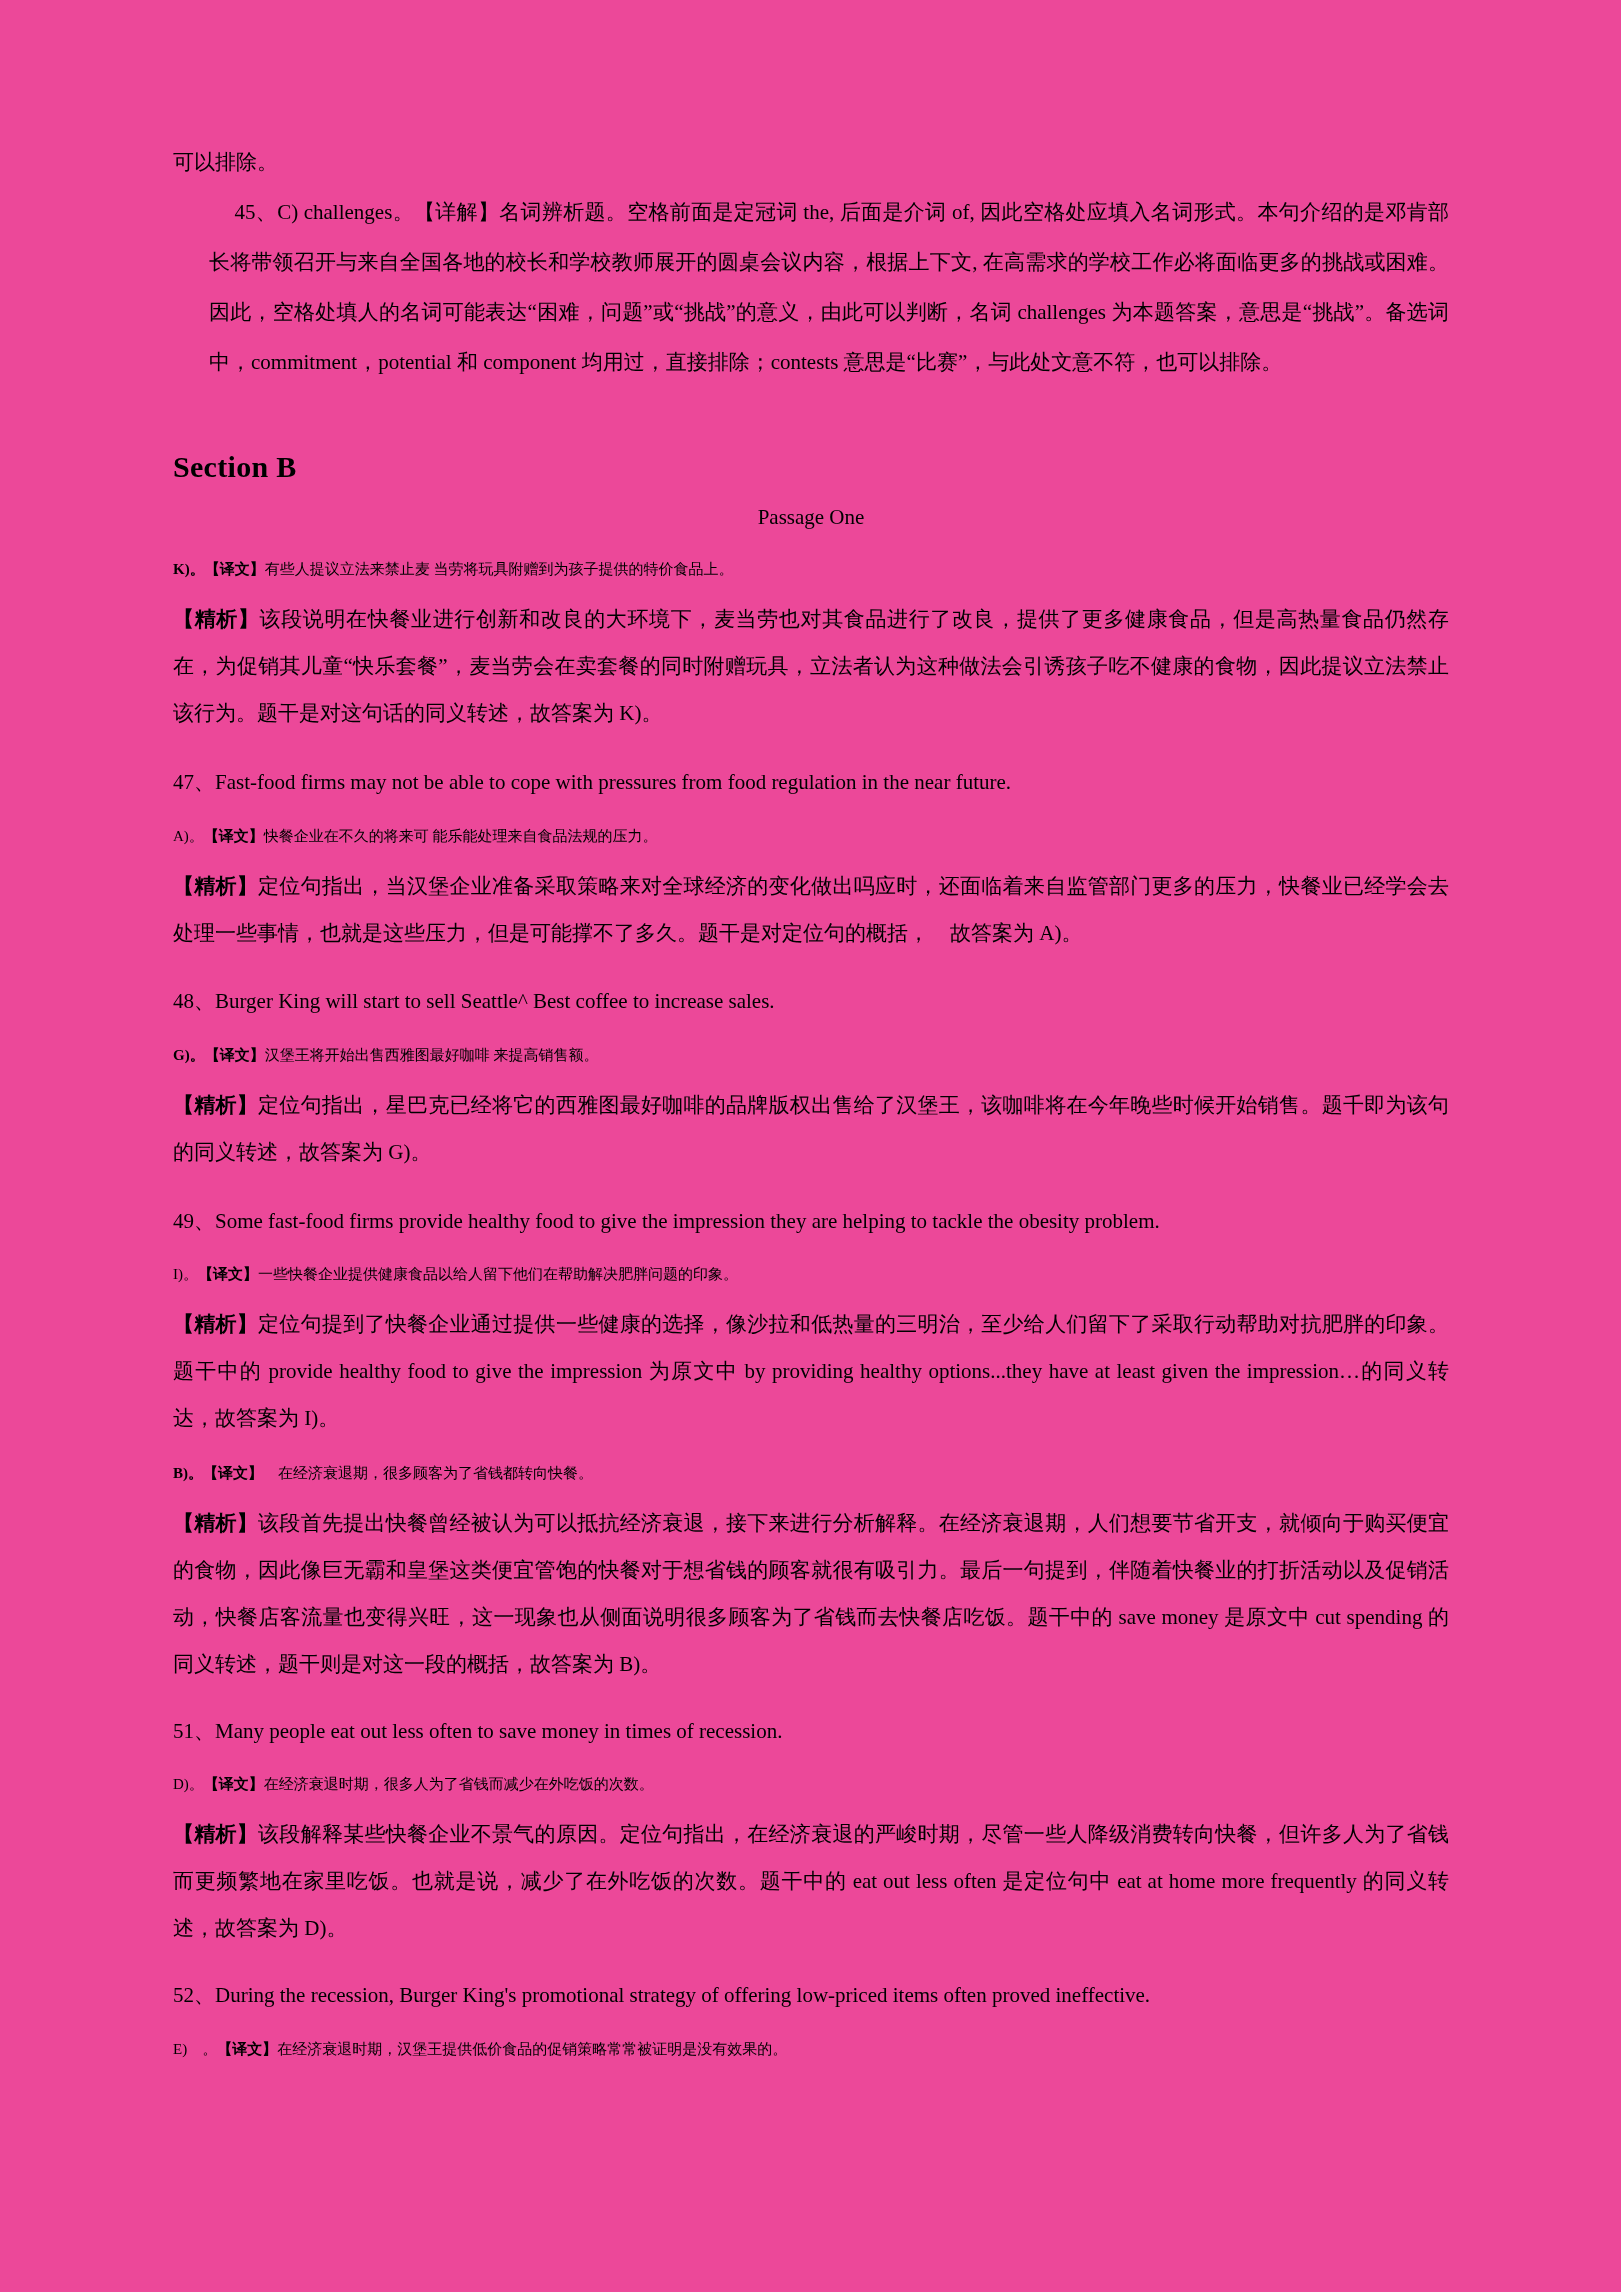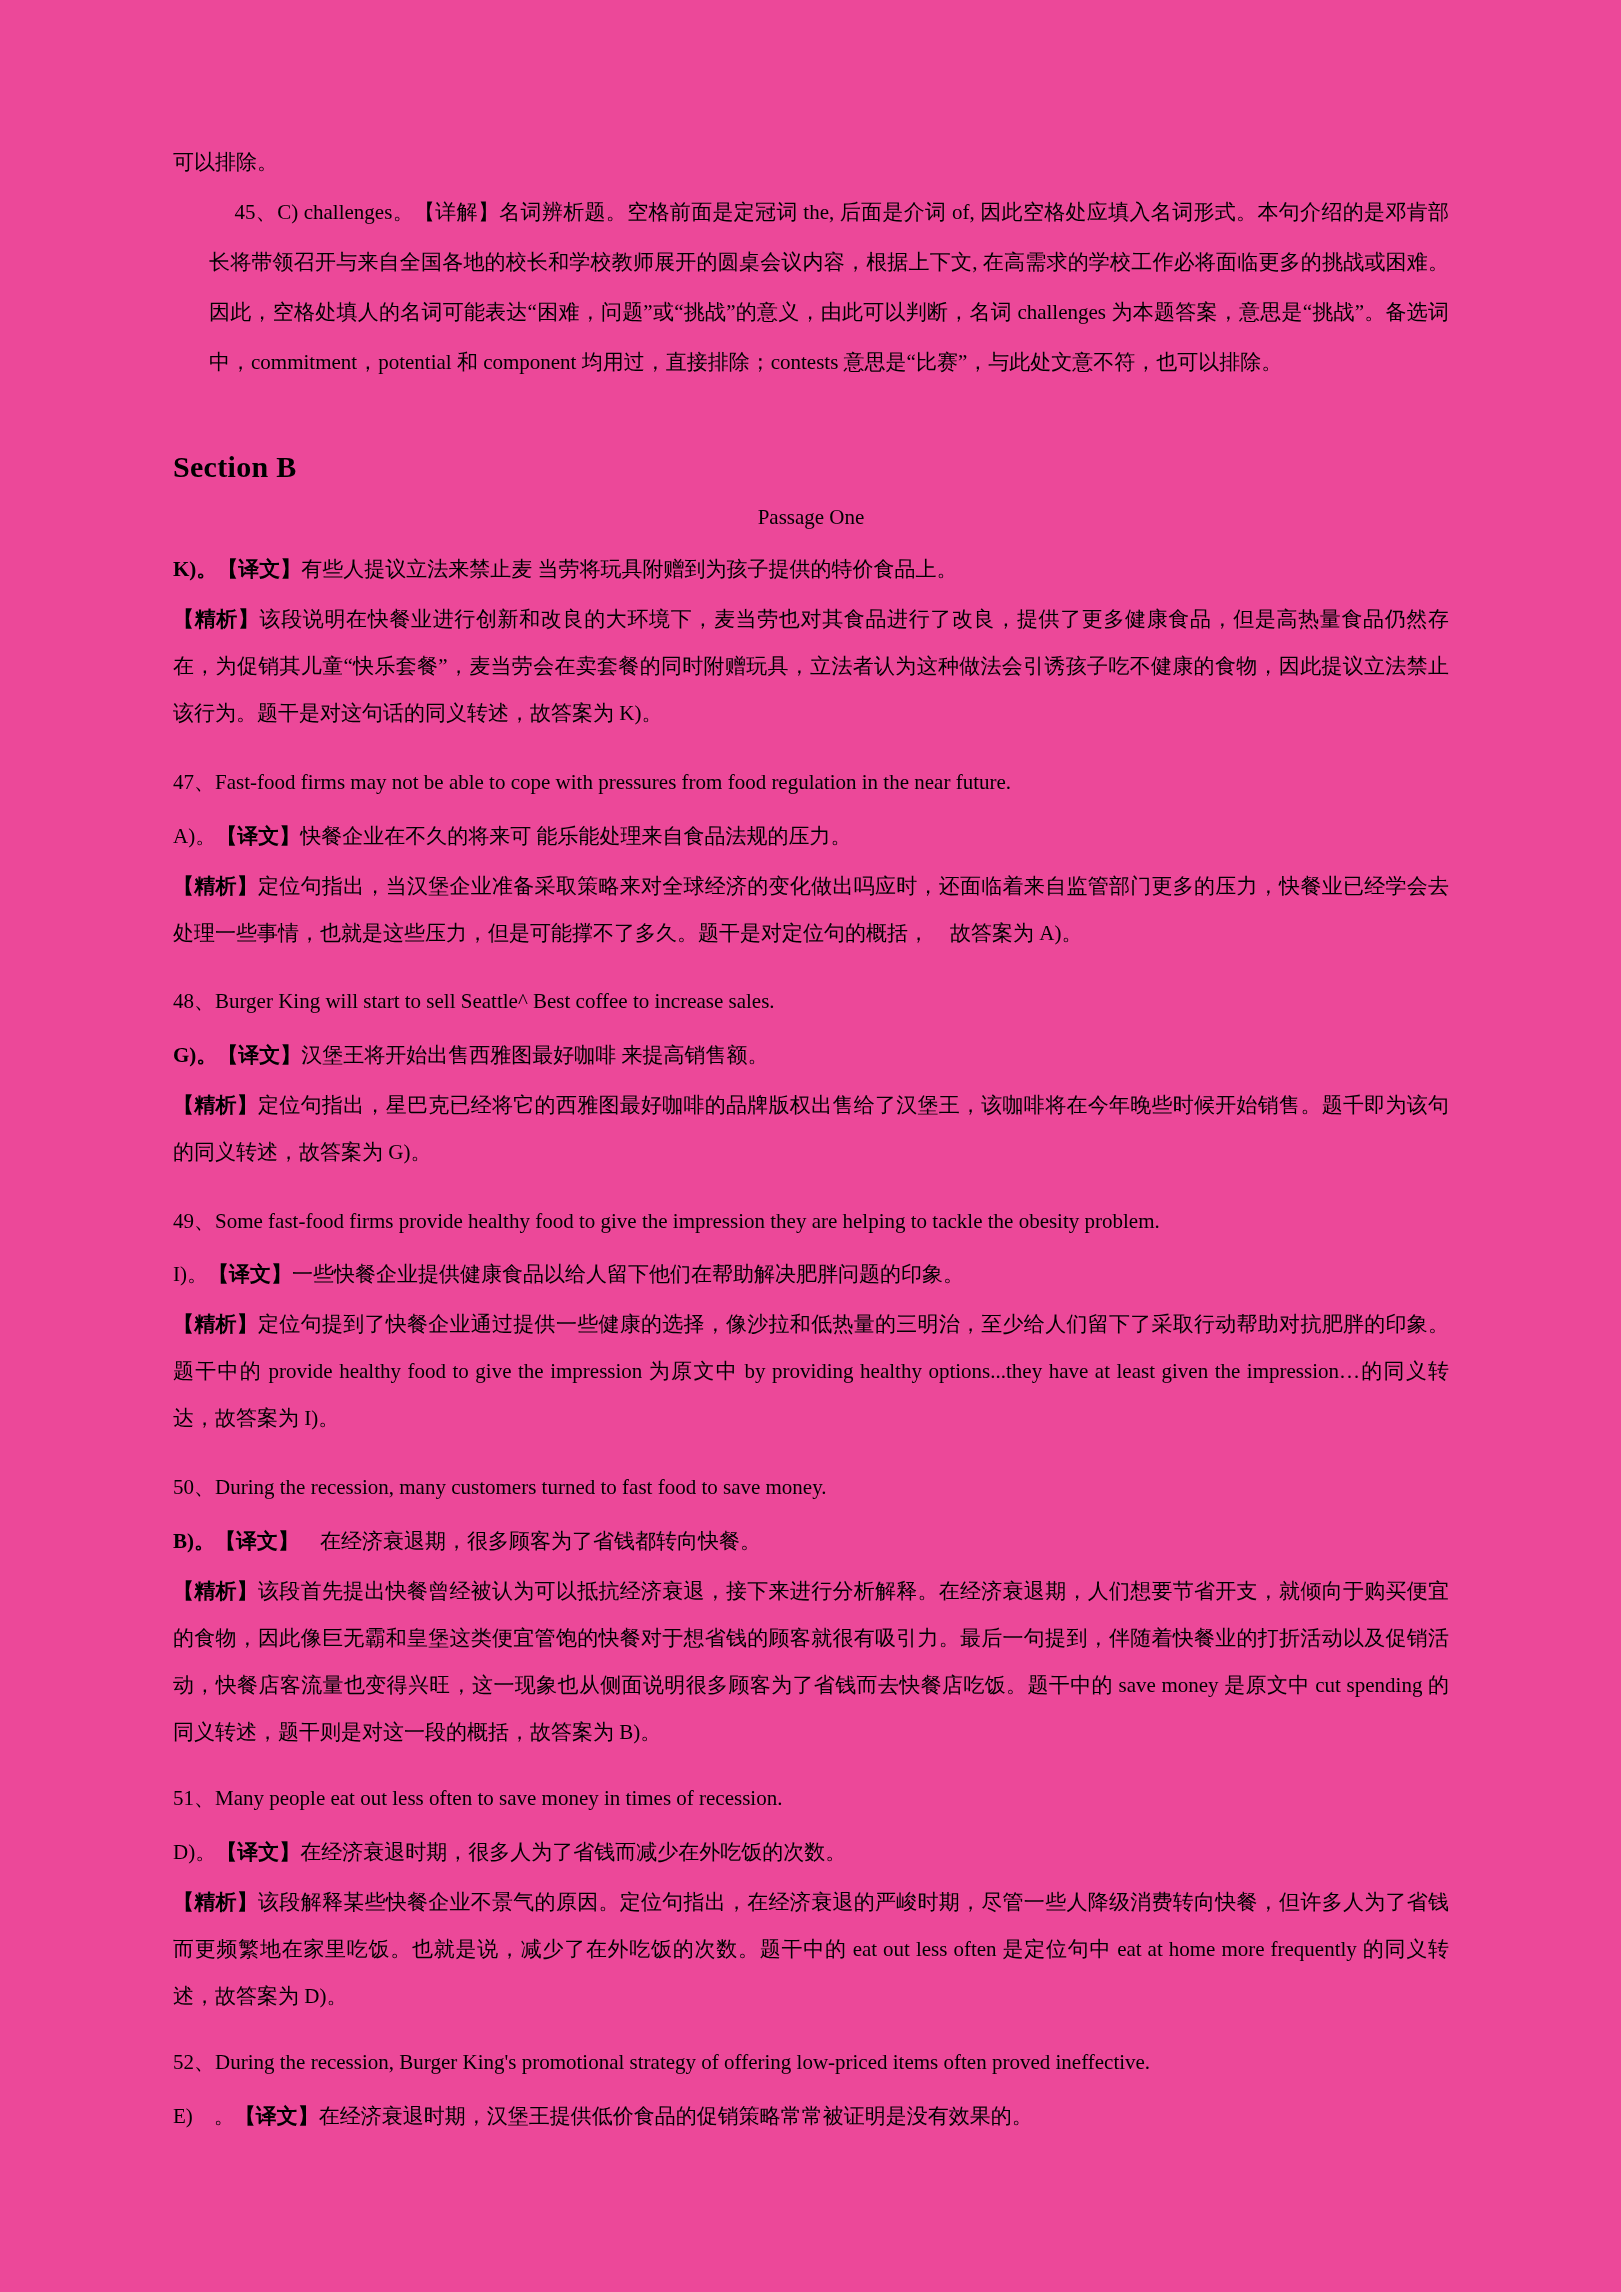--- a/index.html
+++ b/index.html
@@ -54,21 +54,21 @@
   }
   .q-en {
     font-size: 21px;
     line-height: 46px;
     margin-top: 21.6px;
   }
   .q-en.tight {
     margin-top: 19.6px;
   }
   .trans {
-    font-size: 21px;
+    font-size: 15px;
     line-height: 46px;
     margin-top: 7.8px;
   }
   .analysis {
     font-size: 21px;
     line-height: 47px;
     margin-top: 3.9px;
   }
   .b {
     font-weight: bold;
@@ -96,21 +96,20 @@
     <p class="analysis just"><span class="b">【精析】</span><span>定位句指出，当汉堡企业准备采取策略来对全球经济的变化做出吗应时，还面临着来自监管部门更多的压力，快餐业已经学会去处理一些事情，也就是这些压力，但是可能撑不了多久。题干是对定位句的概括，　故答案为 A)。</span></p>
 
     <p class="q-en just"><span>48、</span><span>Burger King will start to sell Seattle^ Best coffee to increase sales.</span></p>
     <p class="trans just"><span class="b">G)。</span><span class="b">【译文】</span><span>汉堡王将开始出售西雅图最好咖啡 来提高销售额。</span></p>
     <p class="analysis just"><span class="b">【精析】</span><span>定位句指出，星巴克已经将它的西雅图最好咖啡的品牌版权出售给了汉堡王，该咖啡将在今年晚些时候开始销售。题千即为该句的同义转述，故答案为 G)。</span></p>
 
     <p class="q-en just"><span>49、</span><span>Some fast-food firms provide healthy food to give the impression they are helping to tackle the obesity problem.</span></p>
     <p class="trans just"><span>I)。</span><span class="b">【译文】</span><span>一些快餐企业提供健康食品以给人留下他们在帮助解决肥胖问题的印象。</span></p>
     <p class="analysis just"><span class="b">【精析】</span><span>定位句提到了快餐企业通过提供一些健康的选择，像沙拉和低热量的三明治，至少给人们留下了采取行动帮助对抗肥胖的印象。题干中的 provide healthy food to give the impression 为原文中 by providing healthy options...they have at least given the impression…的同义转达，故答案为 I)。</span></p>
 
-    <p class="q-en just"><span>50、</span><span>During the recession, many customers turned to fast food to save money.</span></p>
     <p class="trans just"><span class="b">B)。</span><span class="b">【译文】</span><span>　在经济衰退期，很多顾客为了省钱都转向快餐。</span></p>
     <p class="analysis just"><span class="b">【精析】</span><span>该段首先提出快餐曾经被认为可以抵抗经济衰退，接下来进行分析解释。在经济衰退期，人们想要节省开支，就倾向于购买便宜的食物，因此像巨无霸和皇堡这类便宜管饱的快餐对于想省钱的顾客就很有吸引力。最后一句提到，伴随着快餐业的打折活动以及促销活动，快餐店客流量也变得兴旺，这一现象也从侧面说明很多顾客为了省钱而去快餐店吃饭。题干中的 save money 是原文中 cut spending 的同义转述，题干则是对这一段的概括，故答案为 B)。</span></p>
 
     <p class="q-en tight just"><span>51、</span><span>Many people eat out less often to save money in times of recession.</span></p>
     <p class="trans just"><span>D)。</span><span class="b">【译文】</span><span>在经济衰退时期，很多人为了省钱而减少在外吃饭的次数。</span></p>
     <p class="analysis just"><span class="b">【精析】</span><span>该段解释某些快餐企业不景气的原因。定位句指出，在经济衰退的严峻时期，尽管一些人降级消费转向快餐，但许多人为了省钱而更频繁地在家里吃饭。也就是说，减少了在外吃饭的次数。题干中的 eat out less often 是定位句中 eat at home more frequently 的同义转述，故答案为 D)。</span></p>
 
     <p class="q-en tight just"><span>52、</span><span>During the recession, Burger King's promotional strategy of offering low-priced items often proved ineffective.</span></p>
     <p class="trans just"><span>E)　。</span><span class="b">【译文】</span><span>在经济衰退时期，汉堡王提供低价食品的促销策略常常被证明是没有效果的。</span></p>
 

